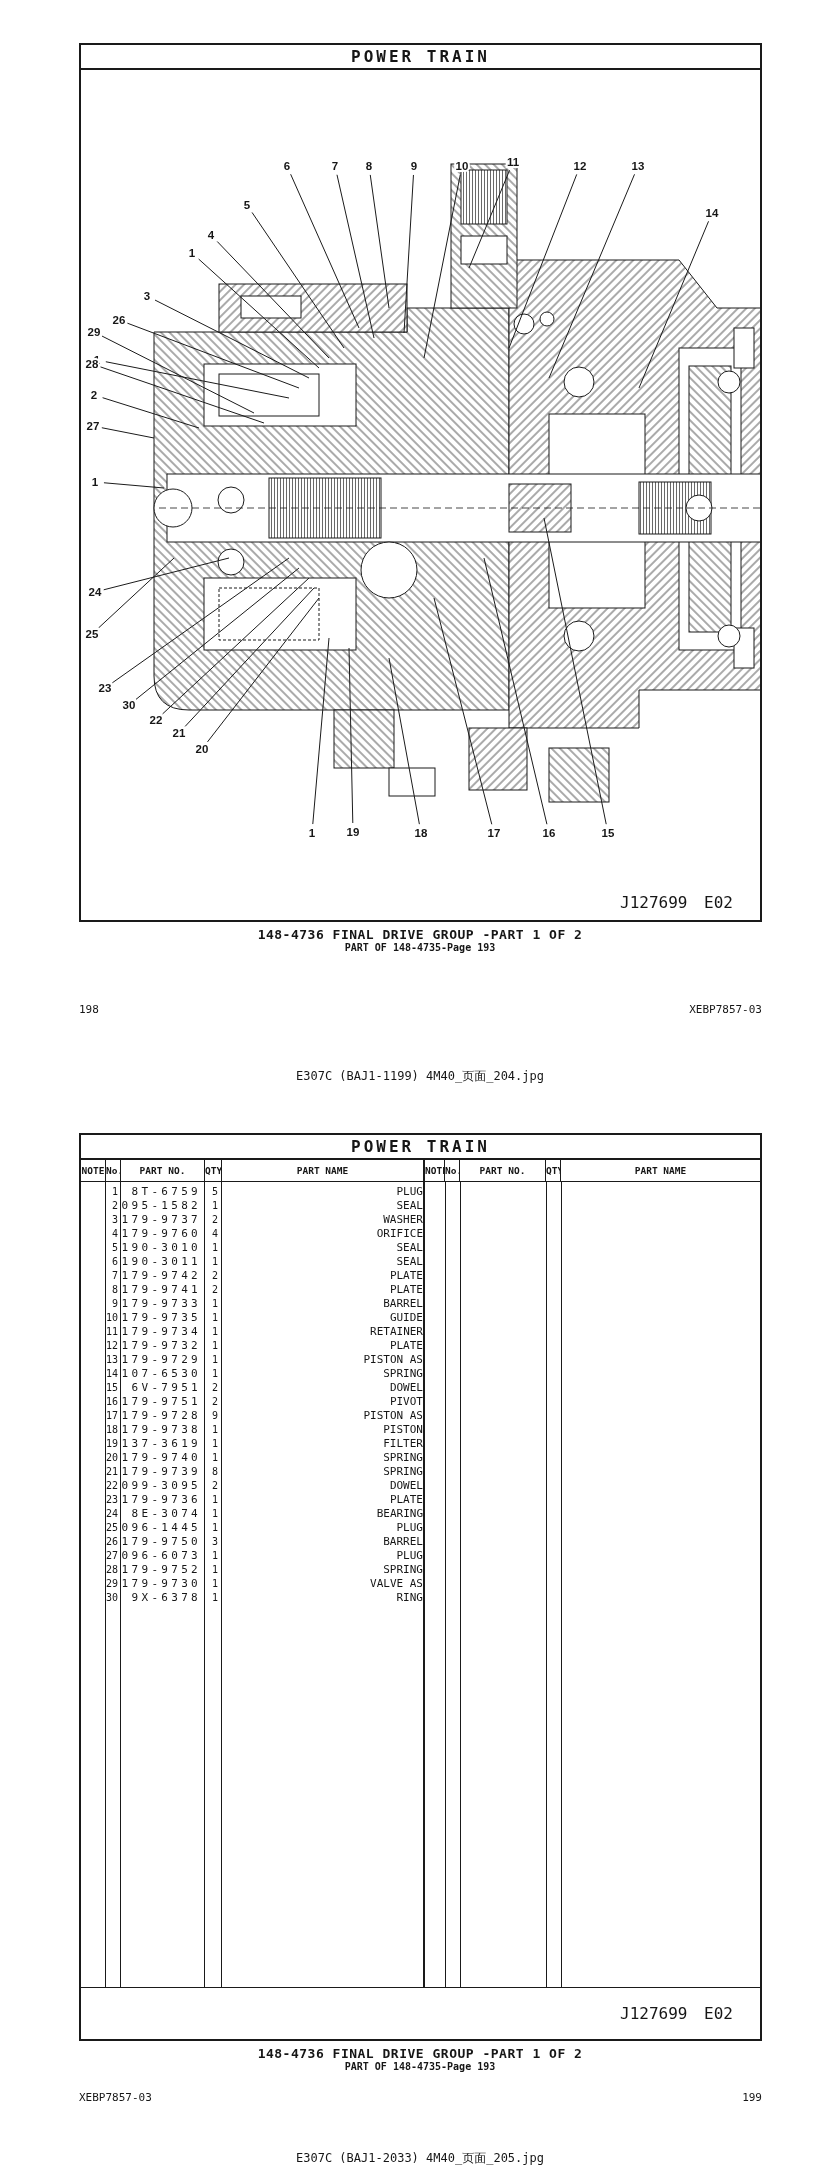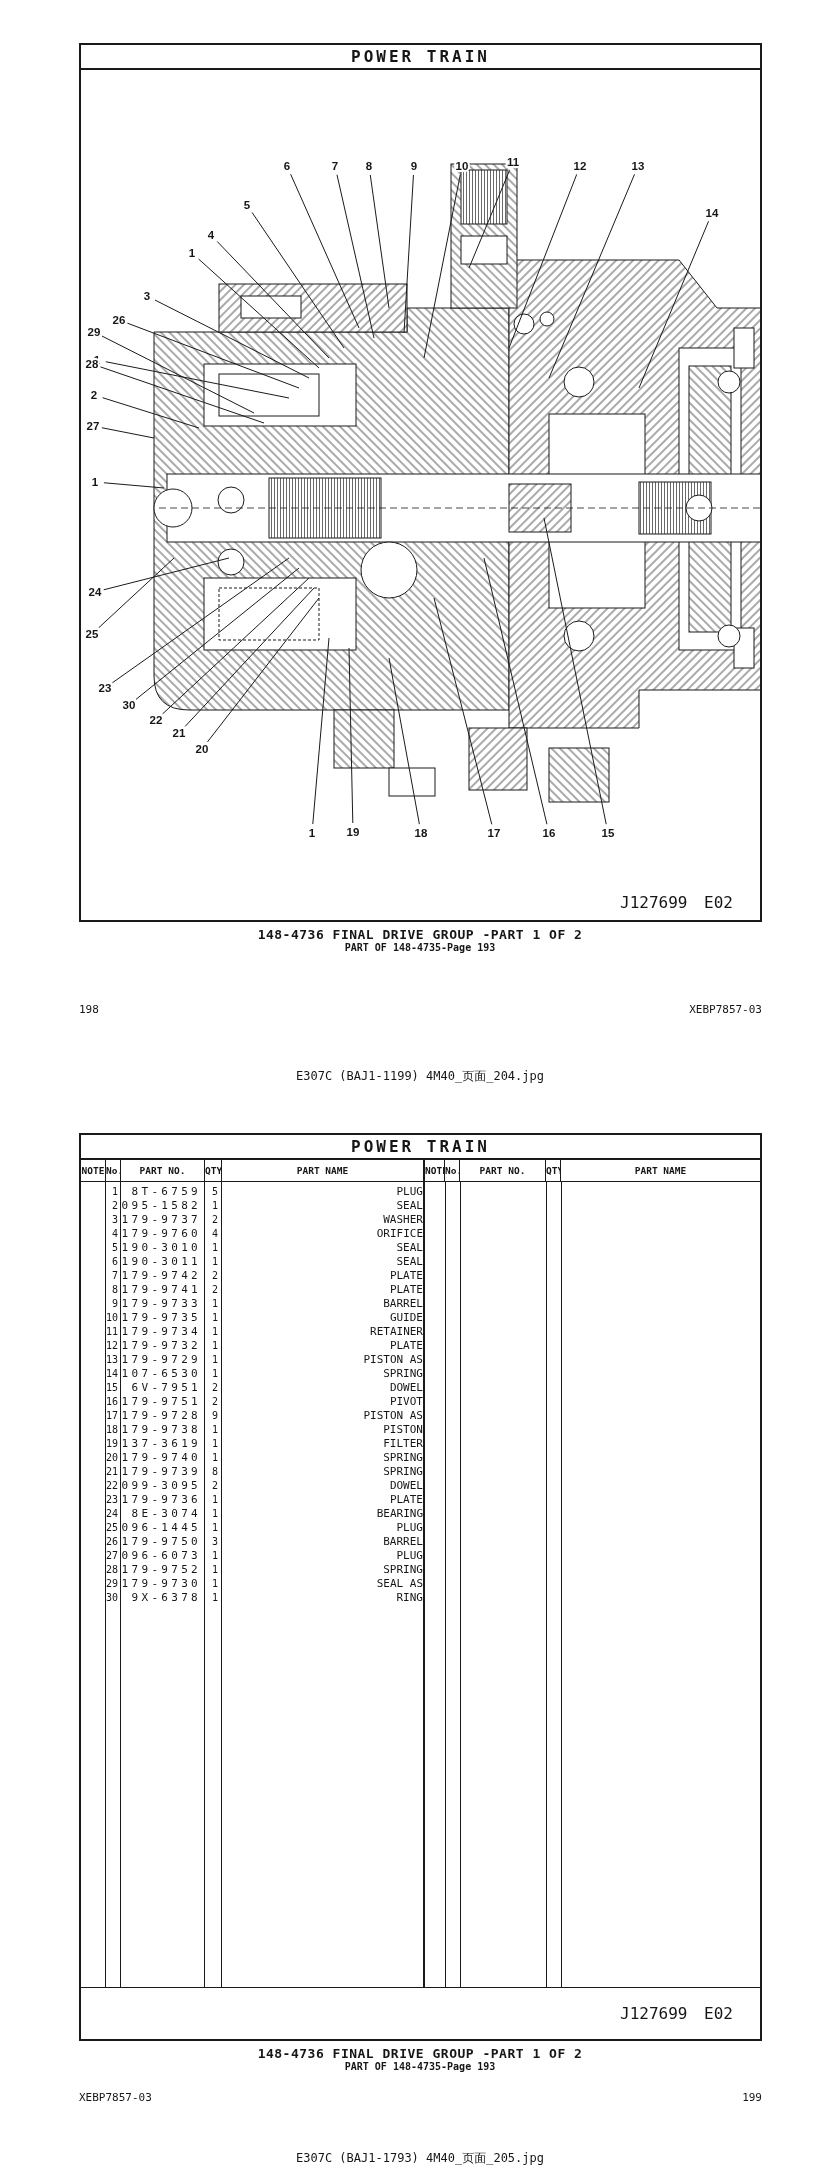--- a/index.html
+++ b/index.html
@@ -553,21 +553,21 @@
           <div class="c-no"></div>
           <div class="c-pn"></div>
           <div class="c-qty"></div>
           <div class="c-nm"></div>
         </div>
         <div class="row">
           <div class="c-note"></div>
           <div class="c-no">29</div>
           <div class="c-pn">179-9730</div>
           <div class="c-qty">1</div>
-          <div class="c-nm">SEAL AS</div>
+          <div class="c-nm">VALVE AS</div>
           <div class="c-note"></div>
           <div class="c-no"></div>
           <div class="c-pn"></div>
           <div class="c-qty"></div>
           <div class="c-nm"></div>
         </div>
         <div class="row">
           <div class="c-note"></div>
           <div class="c-no">30</div>
           <div class="c-pn">9X-6378</div>
@@ -584,13 +584,13 @@
 
   <div class="tfoot">
     <div class="figcode">J127699 E02</div>
   </div>
 </div>
 
 <div class="caption cap-main" style="top:2046px">148-4736 FINAL DRIVE GROUP -PART 1 OF 2</div>
 <div class="caption cap-sub" style="top:2061px">PART OF 148-4735-Page 193</div>
 <div class="meta" style="left:79px;top:2091px">XEBP7857-03</div>
 <div class="meta" style="right:78px;top:2091px">199</div>
-<div class="filename" style="top:2150px">E307C (BAJ1-1793) 4M40_页面_205.jpg</div>
+<div class="filename" style="top:2150px">E307C (BAJ1-2033) 4M40_页面_205.jpg</div>
 
 </body></html>

